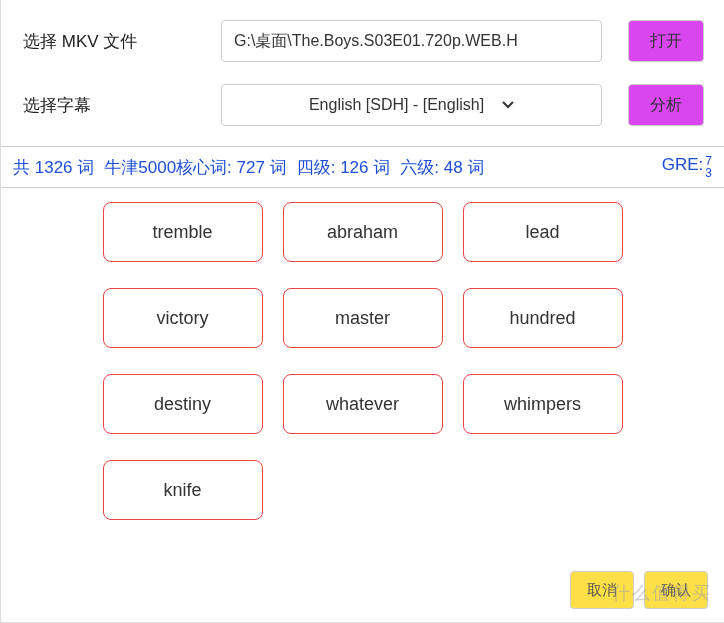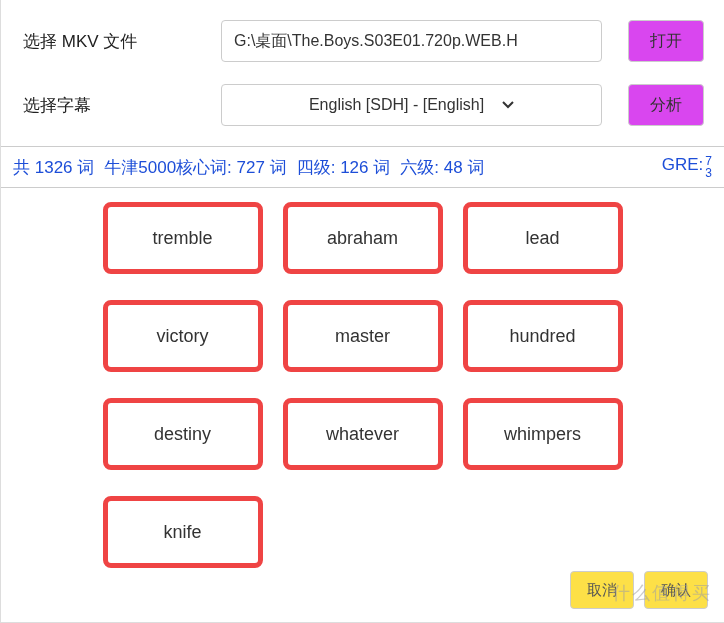--- a/index.html
+++ b/index.html
@@ -113,22 +113,22 @@
       padding: 14px 0 0 0;
     }
     .word-grid {
       display: grid;
       grid-template-columns: repeat(3, 160px);
       gap: 26px 20px;
       justify-content: center;
       padding: 0 20px;
     }
     .word-card {
-      height: 72px;
-      border: 5px solid #ef4444;
+      height: 60px;
+      border: 1px solid #ef4444;
       border-radius: 8px;
       display: flex;
       align-items: center;
       justify-content: center;
       font-size: 18px;
       color: #333;
       cursor: pointer;
       background: #fff;
     }
     .footer {

